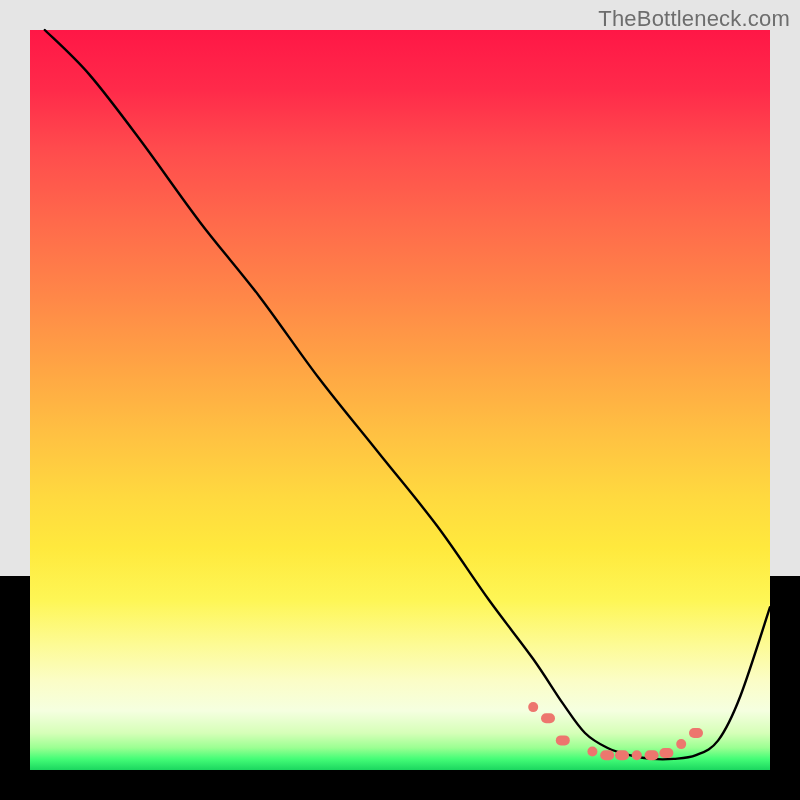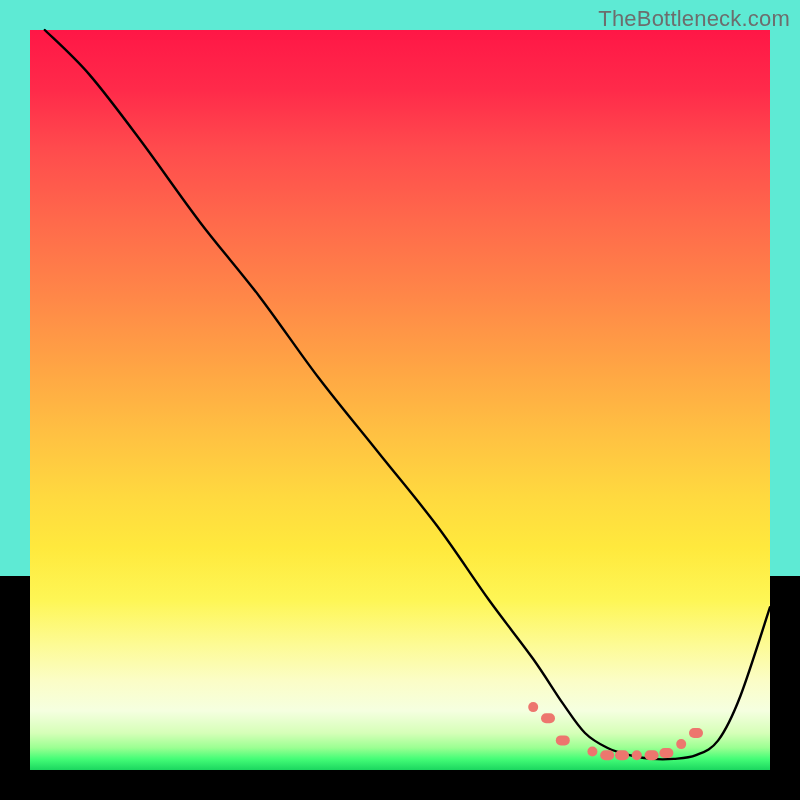--- a/index.html
+++ b/index.html
@@ -3,21 +3,21 @@
 <meta charset="utf-8">
 <style>
   * { margin: 0; padding: 0; box-sizing: border-box; }
   html, body { width: 800px; height: 800px; overflow: hidden; }
   body { font-family: Arial, Helvetica, sans-serif; background: #000; }
 
   .frame {
     position: relative;
     width: 800px;
     height: 576px;
-    background: #5eead4;
+    background: #e5e5e5;
   }
 
   .plot-area {
     position: absolute;
     left: 30px;
     top: 30px;
     width: 740px;
     height: 740px;
     
     background: linear-gradient(

